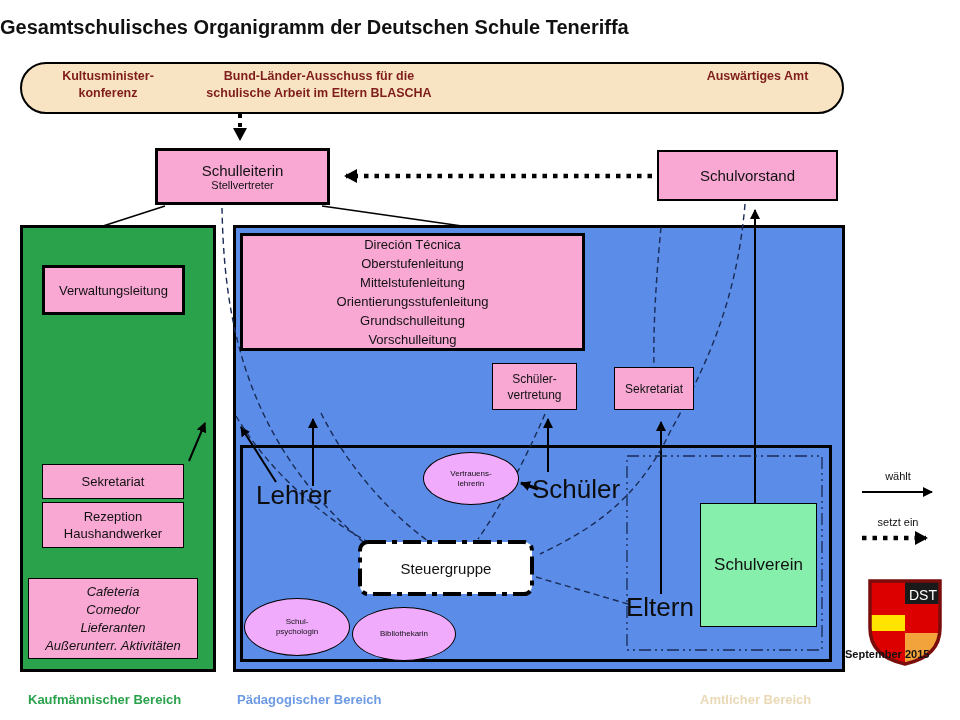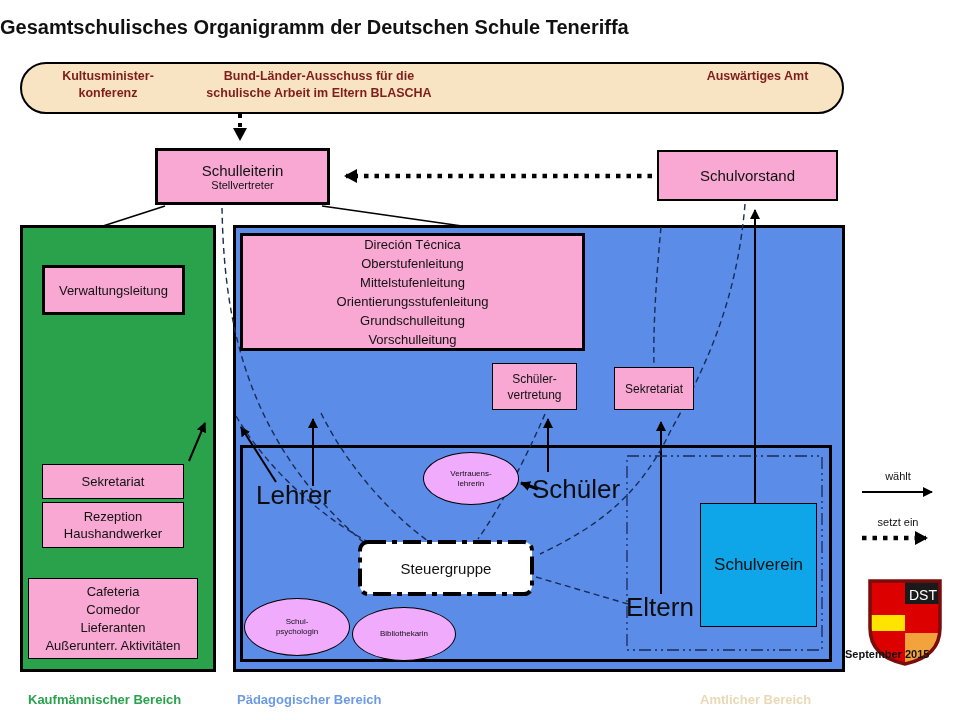--- a/index.html
+++ b/index.html
@@ -79,21 +79,21 @@
   <div class="box thick" style="left:155px;top:148px;width:169px;height:51px;flex-direction:column;">
     <div style="font-size:15px;">Schulleiterin</div>
     <div style="font-size:11px;">Stellvertreter</div>
   </div>
   <div class="box" style="left:657px;top:150px;width:177px;height:47px;border-width:2px;font-size:15px;">Schulvorstand</div>
 
   <div class="box thick" style="left:42px;top:265px;width:137px;height:44px;font-size:13px;text-align:right;">Verwaltungsleitung</div>
   <div class="box" style="left:42px;top:502px;width:140px;height:44px;font-size:13px;line-height:17px;">Rezeption
 Haushandwerker</div>
   <div class="box" style="left:42px;top:464px;width:140px;height:33px;font-size:13px;">Sekretariat</div>
-  <div class="box" style="left:28px;top:578px;width:168px;height:79px;font-size:13px;line-height:18px;">Cafeteria
+  <div class="box" style="left:28px;top:578px;width:168px;height:79px;font-size:13px;line-height:18px;font-style:italic;">Cafeteria
 Comedor
 Lieferanten
 Außerunterr. Aktivitäten</div>
 
   <div class="box thick" style="left:240px;top:233px;width:339px;height:112px;font-size:13px;line-height:19px;">Direción Técnica
 Oberstufenleitung
 Mittelstufenleitung
 Orientierungsstufenleitung
 Grundschulleitung
 Vorschulleitung</div>
@@ -102,21 +102,21 @@
   <div class="box" style="left:614px;top:367px;width:78px;height:41px;font-size:12px;">Sekretariat</div>
 
   <div class="ellipse" style="left:423px;top:452px;width:94px;height:51px;">Vertrauens-
 lehrerin</div>
   <div class="ellipse" style="left:244px;top:598px;width:104px;height:56px;">Schul-
 psychologin</div>
   <div class="ellipse" style="left:352px;top:607px;width:102px;height:52px;">Bibliothekarin</div>
 
   <div class="abs ctr" style="left:360px;top:542px;width:172px;height:52px;font-size:15px;z-index:4;">Steuergruppe</div>
 
-  <div class="box" style="left:700px;top:503px;width:115px;height:122px;background:#0ea5e9;font-size:17px;">Schulverein</div>
+  <div class="box" style="left:700px;top:503px;width:115px;height:122px;background:#86efac;font-size:17px;">Schulverein</div>
 
   <div class="biglabel" style="left:256px;top:480px;">Lehrer</div>
   <div class="biglabel" style="left:532px;top:474px;">Schüler</div>
   <div class="biglabel" style="left:626px;top:592px;">Eltern</div>
 
   <div class="legendtxt" style="left:858px;top:470px;width:80px;">wählt</div>
   <svg class="abs" style="left:858px;top:484px;z-index:3;" width="90" height="16" viewBox="0 0 90 16">
     <defs>
         <marker id="lah" markerUnits="userSpaceOnUse" markerWidth="12" markerHeight="12" refX="9" refY="5" orient="auto">
           <path d="M0,0 L10,5 L0,10 z" fill="#000"></path>

